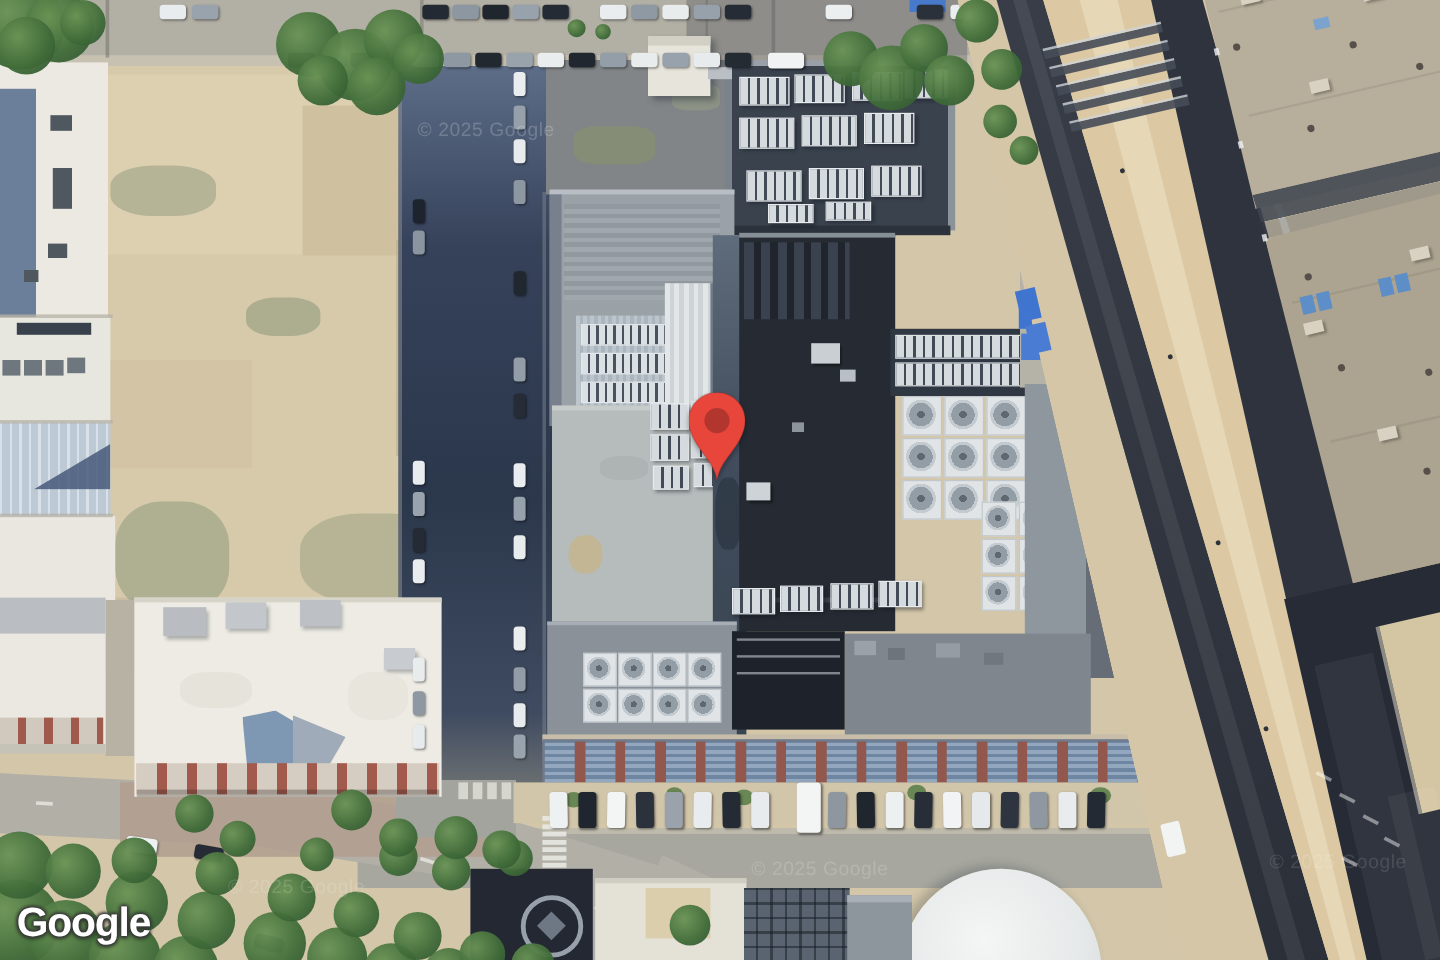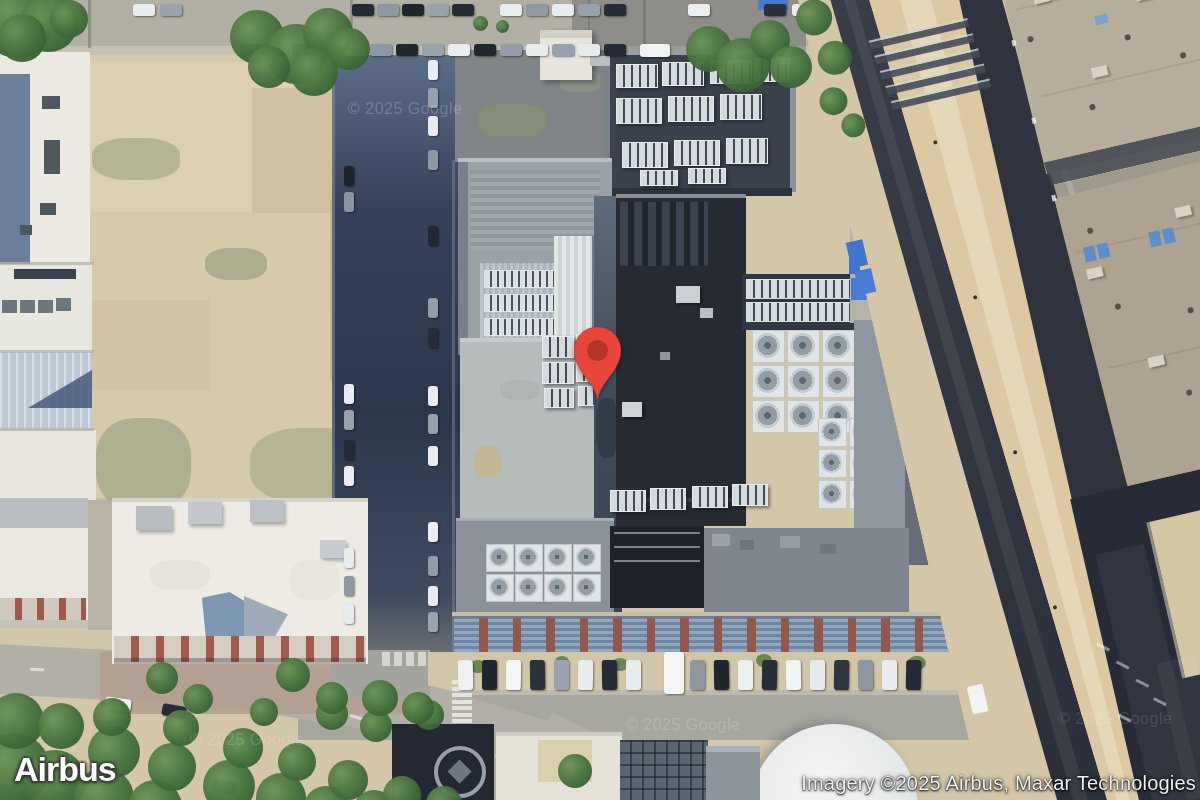--- a/index.html
+++ b/index.html
@@ -516,15 +516,14 @@
   <span class="wm" style="left:190px;top:731px;opacity:.75">© 2025 Google</span>
   <span class="wm" style="left:1058px;top:710px;opacity:.6">© 2025 Google</span>
 
   <div class="pin">
     <svg width="47" height="73" viewBox="0 0 47 73">
       <path d="M23.5 0 C10.5 0 0 10.5 0 23.5 C0 35 8 45.5 14.5 54 C19 60 22.2 65.5 23.5 73 C24.8 65.5 28 60 32.5 54 C39 45.5 47 35 47 23.5 C47 10.5 36.5 0 23.5 0 Z" stroke="#9C2F27" stroke-opacity="0.35" stroke-width="1" fill="#E8453B"></path>
       <circle cx="23.5" cy="23.5" r="10.5" fill="#B2362E"></circle>
     </svg>
   </div>
 
-  <div class="glogo">Airbus</div>
-  <div class="attrib">Imagery ©2025 Airbus, Maxar Technologies</div>
+  <div class="glogo">Google</div>
 </div>
 
 </body></html>

